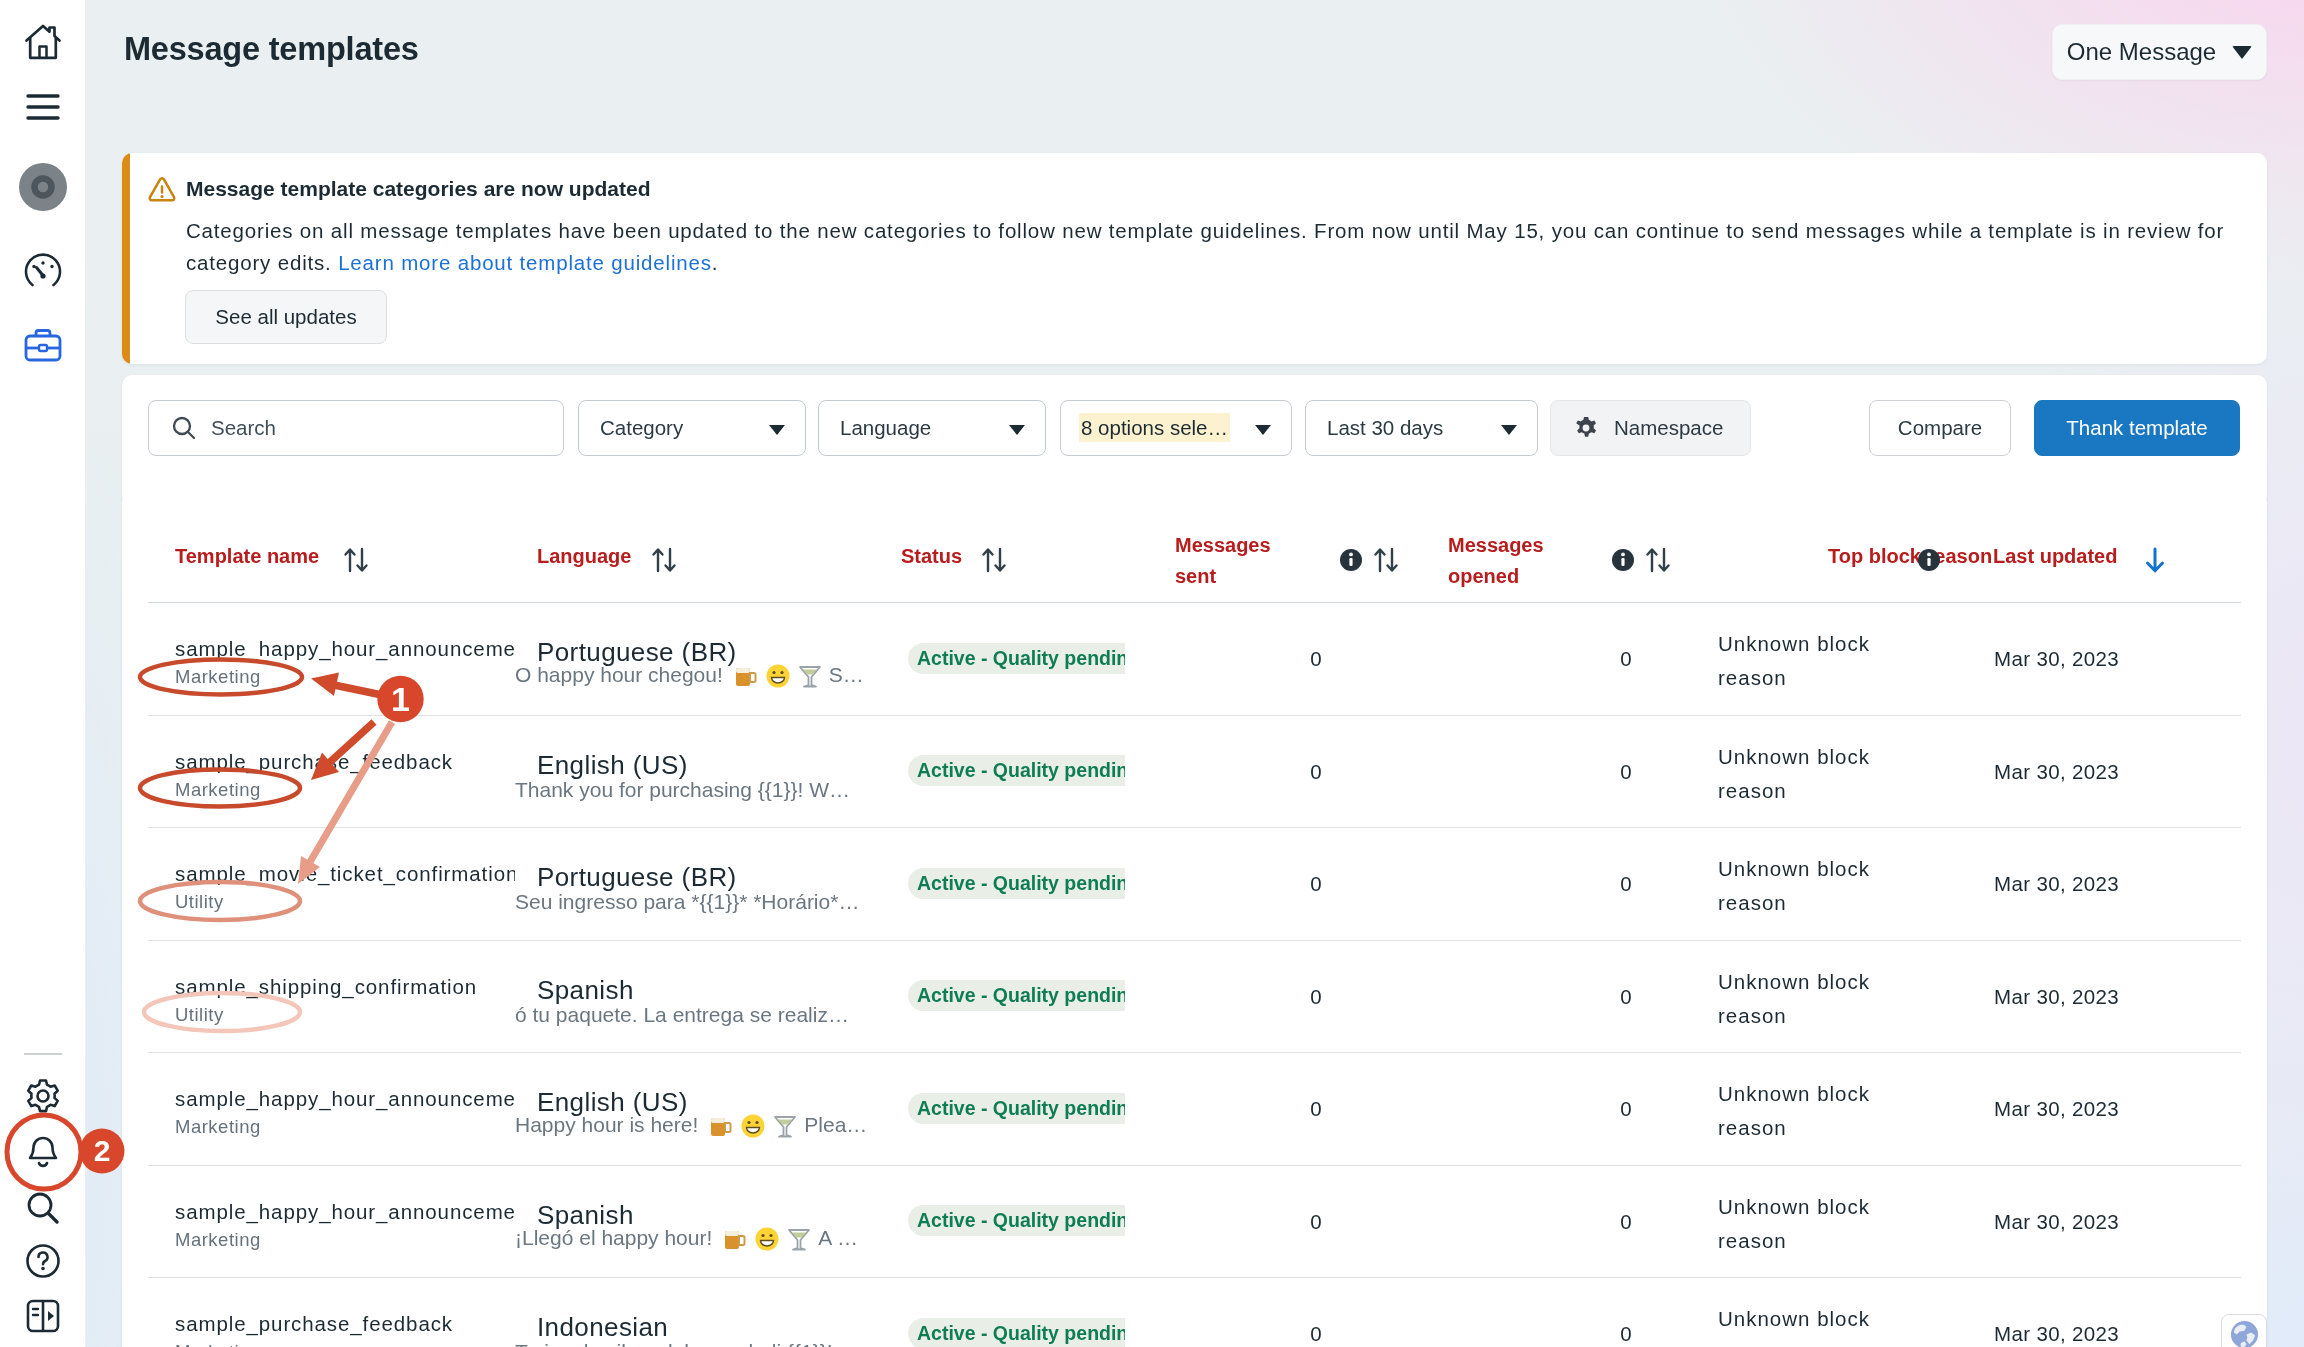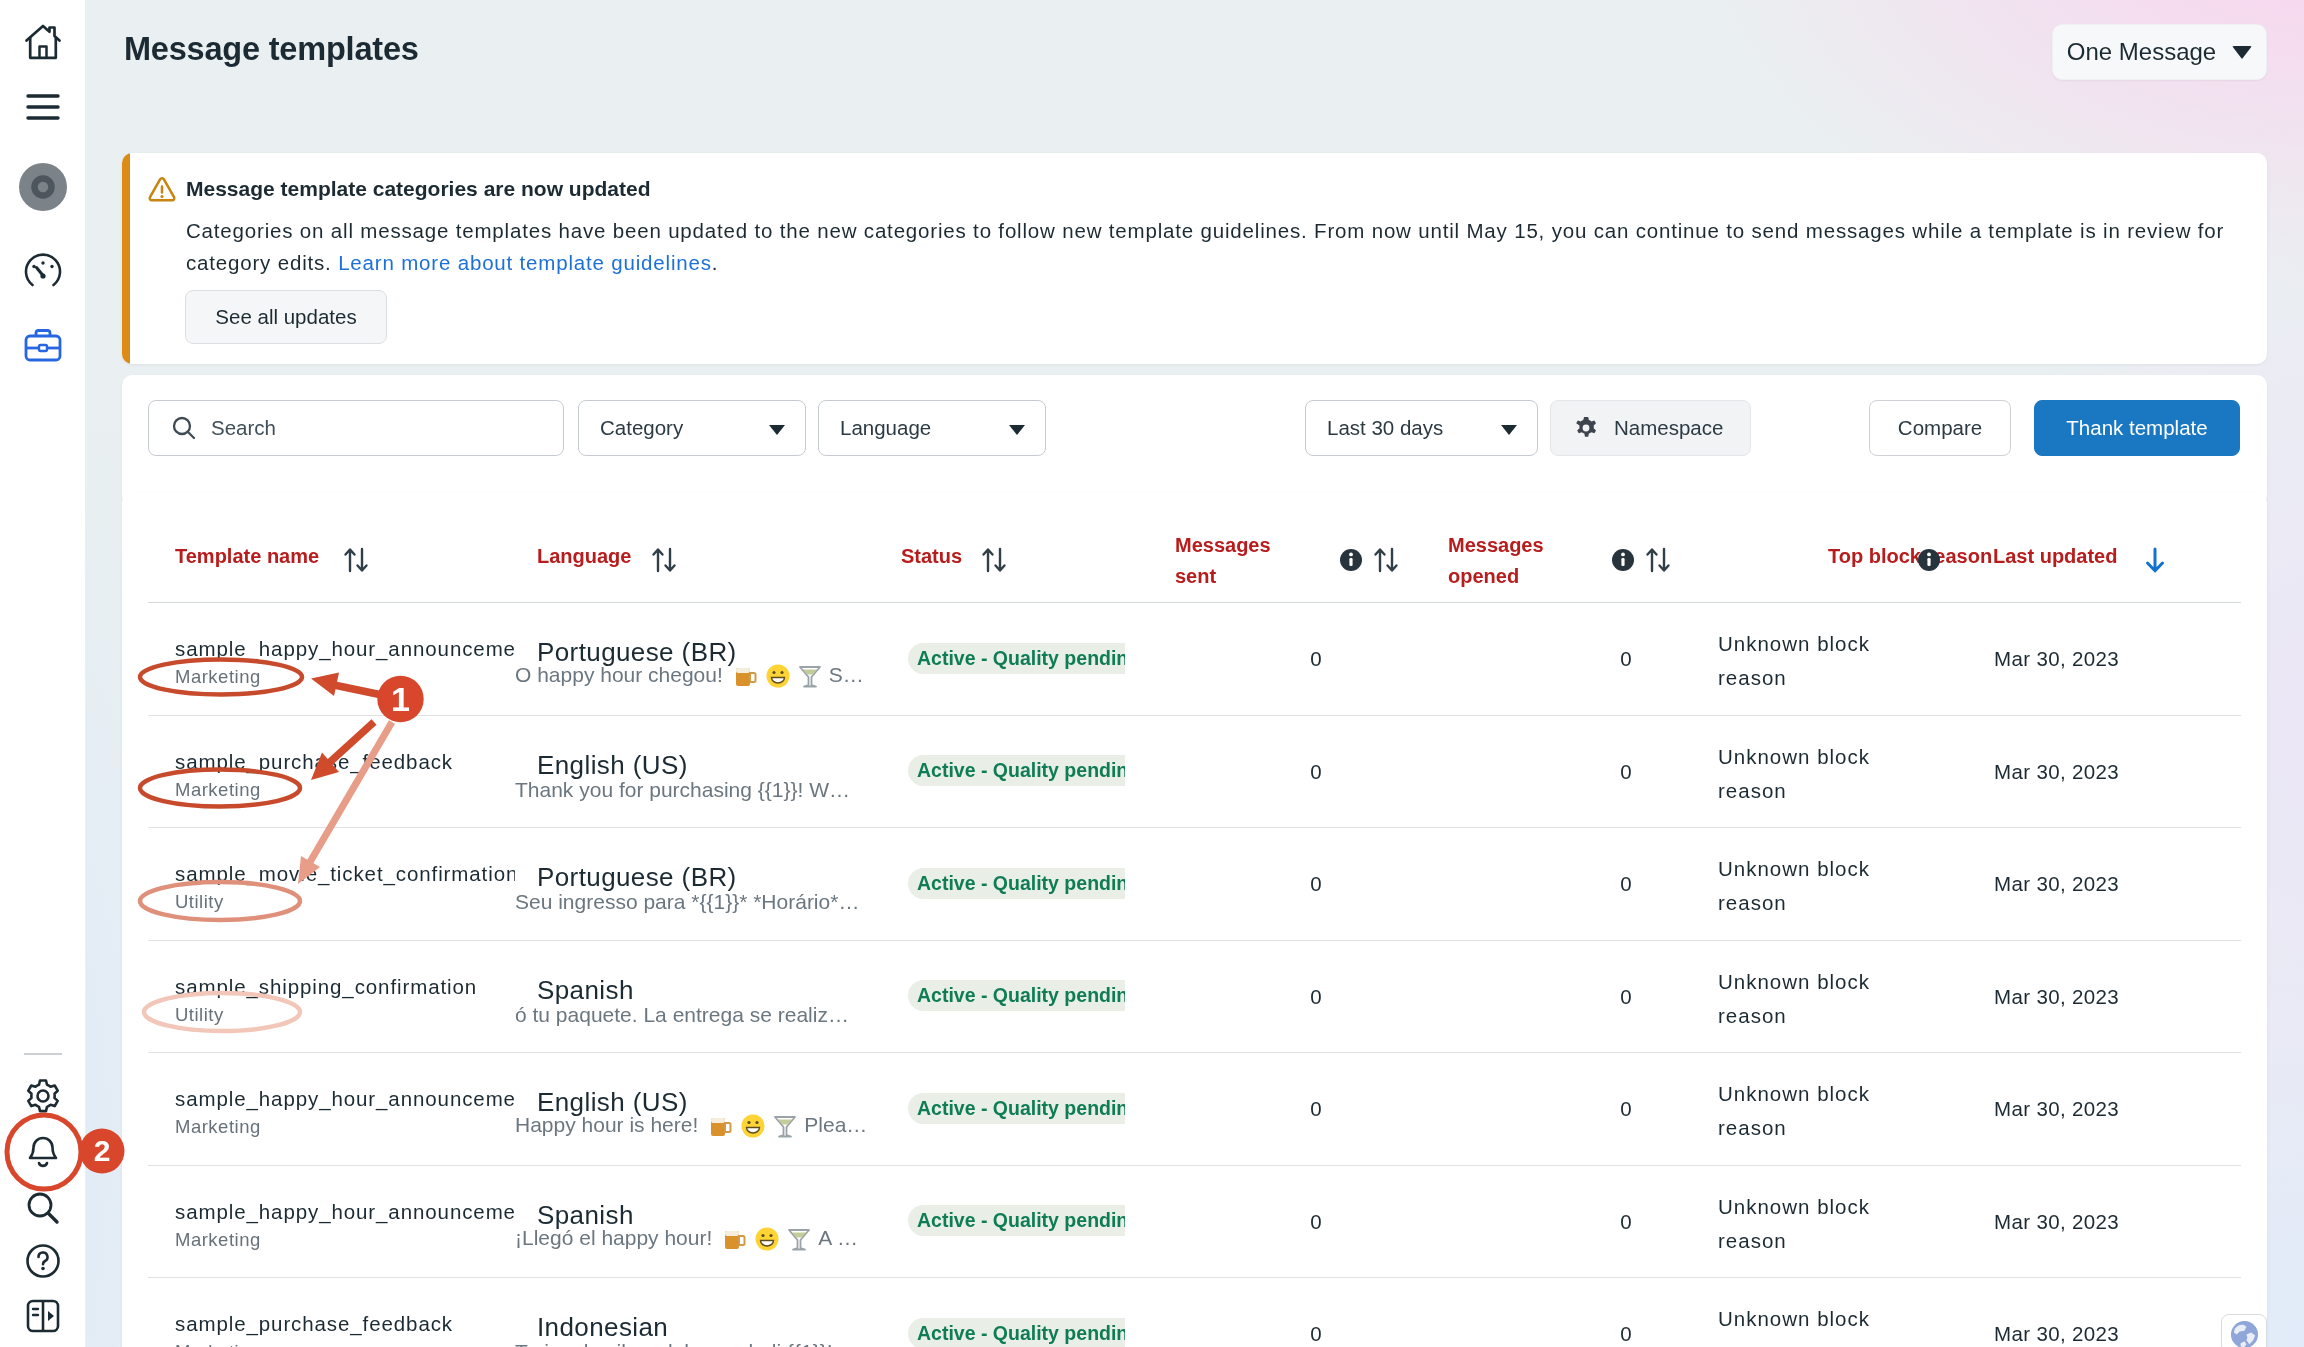--- a/index.html
+++ b/index.html
@@ -85,20 +85,24 @@
           <line x1="17" y1="17" x2="23" y2="23" stroke="#3f4b54" stroke-width="2.3" stroke-linecap="round"></line>
         </svg>
       <span style="margin-left:14px; color:#404e58;">Search</span>
     </div>
     <div class="fbox" style="left:456px; width:228px;">
         <span class="lab">Category</span>
         <span class="car"></span>
       </div>
     <div class="fbox" style="left:696px; width:228px;">
         <span class="lab">Language</span>
+        <span class="car"></span>
+      </div>
+    <div class="fbox" style="left:938px; width:232px;">
+        <span class="lab" style="padding-left:18px;"><mark style="background:#fdf2cf;color:#1c2b33;padding:3px 2px;">8 options sele…</mark></span>
         <span class="car"></span>
       </div>
     <div class="fbox" style="left:1183px; width:233px;">
         <span class="lab">Last 30 days</span>
         <span class="car"></span>
       </div>
     <div class="fbox" style="left:1428px; width:201px; background:#f2f3f5; border-color:#e4e6e9; ">
       <svg style="margin-left:20px" width="30" height="30" viewBox="0 0 30 30">
           <path fill="#3e444d" d="M15 4 l2.2 0 .7 3.1a8.6 8.6 0 0 1 2.5 1.4l3-1 1.6 2.7-2.3 2.2a8.6 8.6 0 0 1 0 2.9l2.3 2.2-1.6 2.7-3-1a8.6 8.6 0 0 1-2.5 1.4l-.7 3.1-3.2 0-.7-3.1a8.6 8.6 0 0 1-2.5-1.4l-3 1-1.6-2.7 2.3-2.2a8.6 8.6 0 0 1 0-2.9L5.2 10.2 6.8 7.5l3 1a8.6 8.6 0 0 1 2.5-1.4l.7-3.1z"></path>
           <circle cx="15" cy="15" r="3.4" fill="#f2f3f5"></circle>

